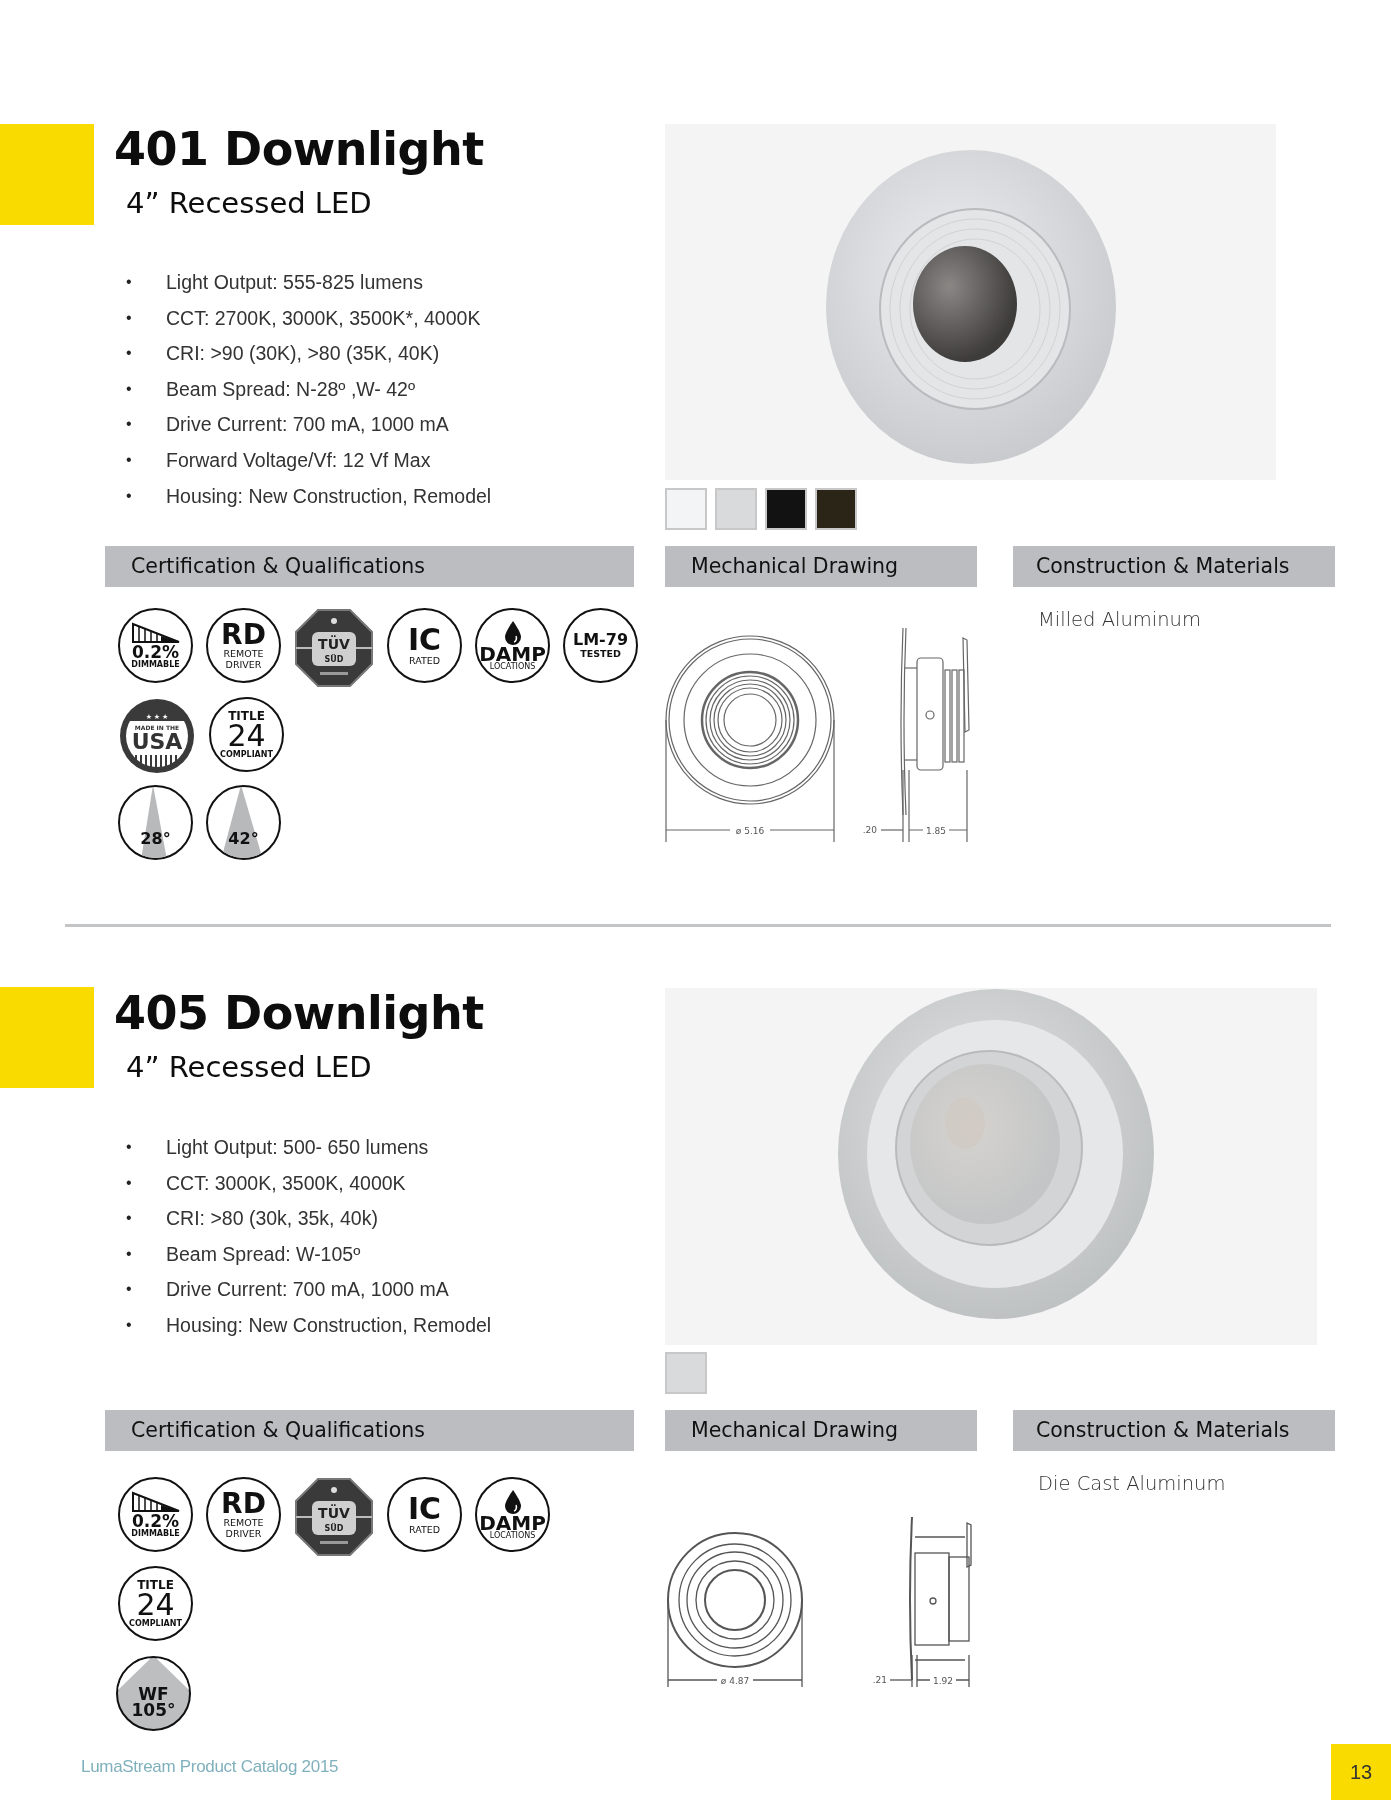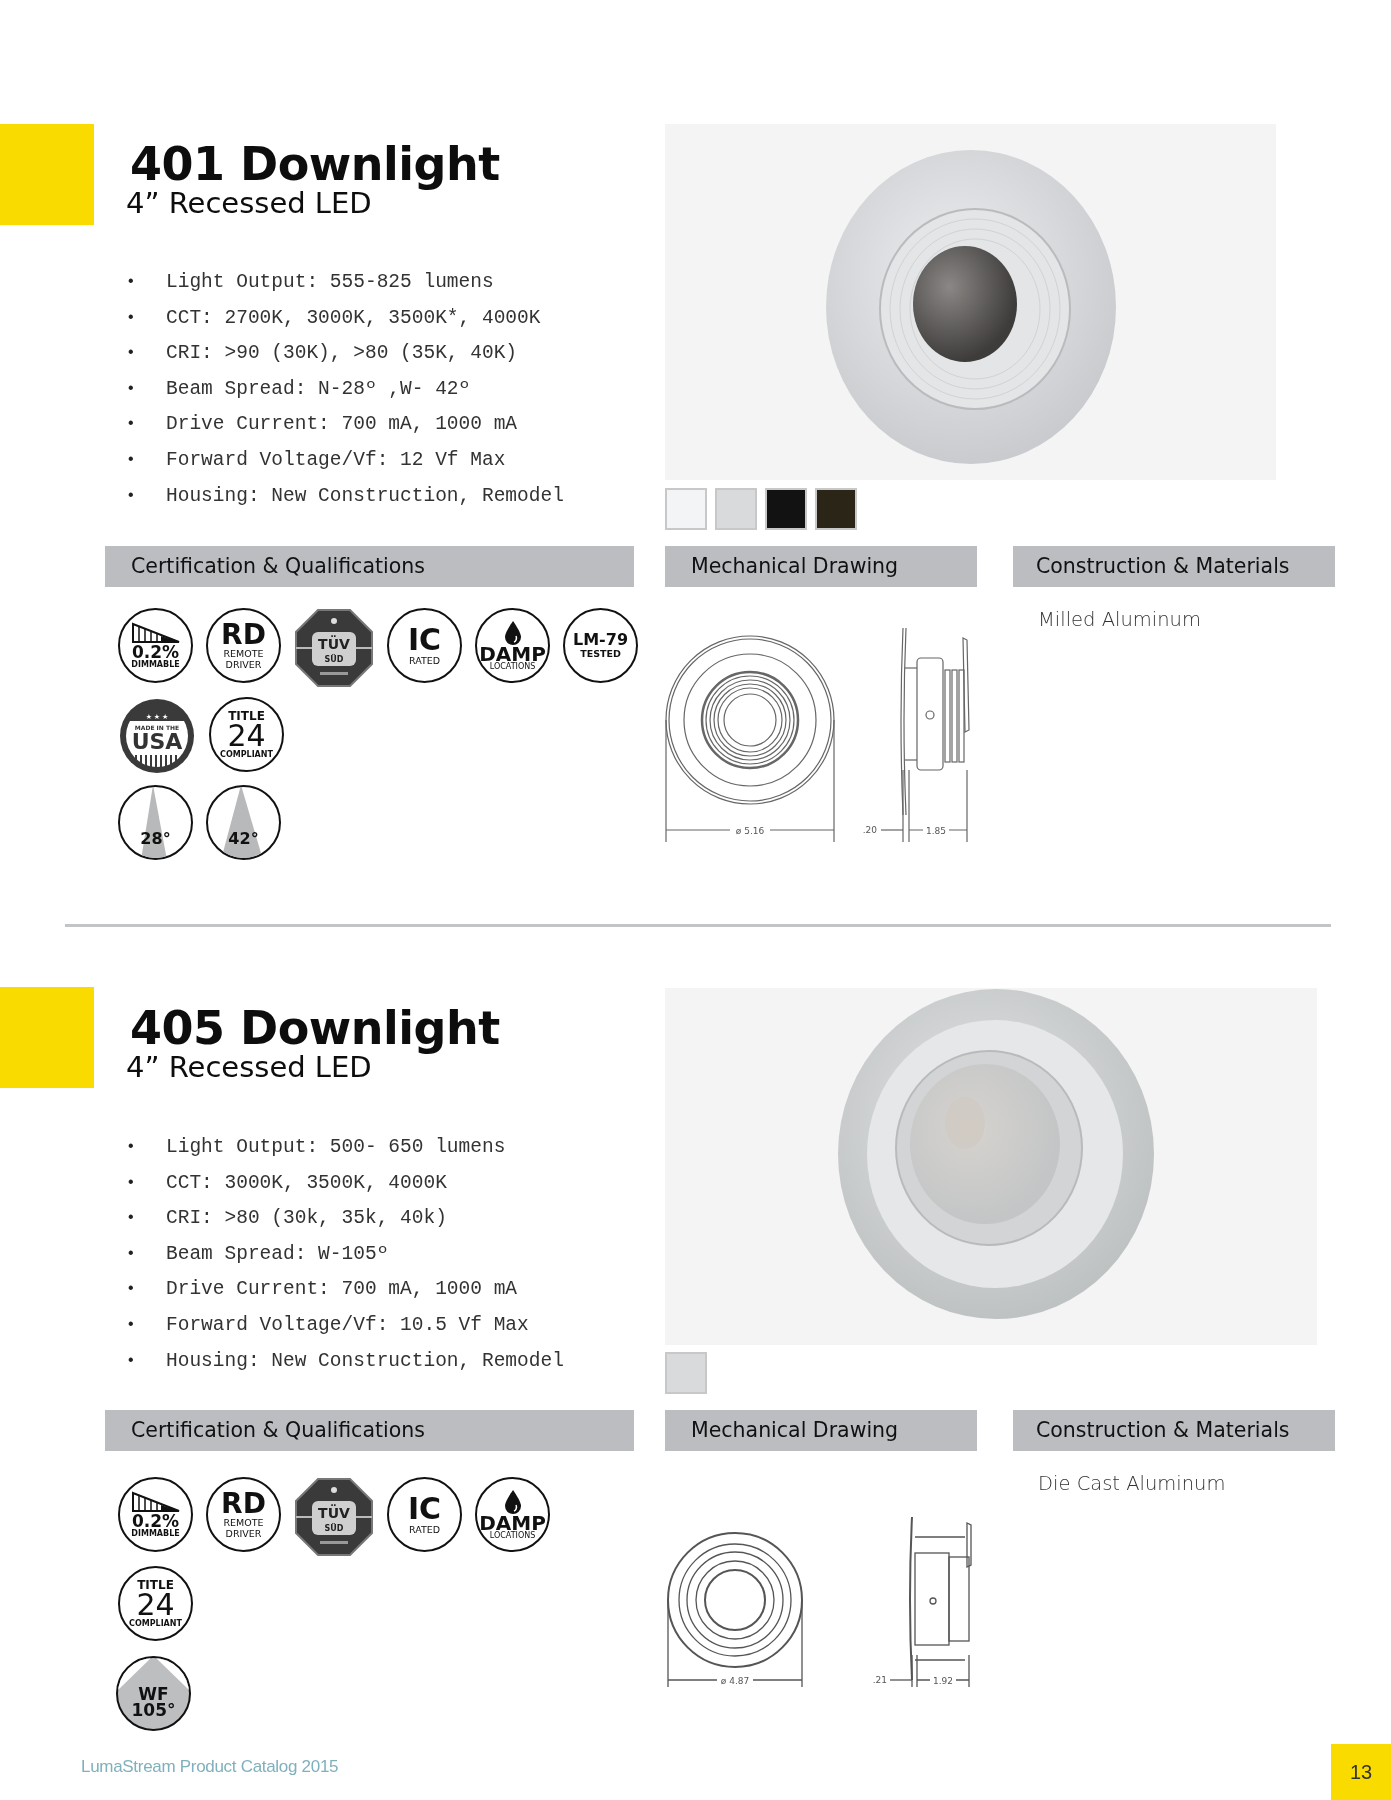--- a/index.html
+++ b/index.html
@@ -1,24 +1,24 @@
 <!DOCTYPE html>
 <html><head>
   <meta charset="utf-8">
   <style>
     * { box-sizing: border-box; margin: 0; padding: 0; }
     html, body { width: 1391px; height: 1800px; background: #ffffff; overflow: hidden; }
     body { position: relative; font-family: "Liberation Sans", sans-serif; color: #111; }
 
     .yellow-block { position: absolute; left: 0; width: 94px; height: 101px; background: #fadb00; }
-    .title { position: absolute; left: 130px; font-family: "DejaVu Sans", sans-serif; font-weight: bold; font-size: 46px; letter-spacing: -0.5px; color: #0d0d0d; margin-top: 15px; }
+    .title { position: absolute; left: 114px; font-family: "DejaVu Sans", sans-serif; font-weight: bold; font-size: 46px; letter-spacing: -0.5px; color: #0d0d0d; }
     .subtitle { position: absolute; left: 126px; font-family: "DejaVu Sans", sans-serif; font-size: 29px; color: #0d0d0d; }
 
     .specs { position: absolute; left: 126px; list-style: none; }
-    .specs li { position: relative; padding-left: 40px; font-family: Liberation Mono, monospace; font-size: 19.5px; font-weight: 300; color: #333; line-height: 28px; margin-bottom: 7.6px; }
+    .specs li { position: relative; padding-left: 40px; font-family: Liberation Sans, sans-serif; font-size: 19.5px; font-weight: 300; color: #333; line-height: 28px; margin-bottom: 7.6px; }
     .specs li::before { content: "\2022"; position: absolute; left: 0; top: 0; font-size: 16px; color: #222; }
     .specs li .note { display: block; }
 
     .section-bar { position: absolute; height: 41px; background: #bcbdc0; font-family: "DejaVu Sans", sans-serif; font-size: 20.5px; color: #111; padding-left: 26px; line-height: 41px; }
 
     .product-photo { position: absolute; background: #f4f4f4; overflow: hidden; }
     .swatches { position: absolute; display: flex; gap: 8px; }
     .swatch { width: 42px; height: 42px; border: 2px solid #c8c8c8; }
 
     .material { position: absolute; font-family: "DejaVu Sans", sans-serif; font-size: 19.5px; color: #333; font-weight: 300; }
@@ -235,21 +235,20 @@
   <div class="yellow-block" style="top:987px;"></div>
   <div class="title" style="top:986px;">405 Downlight</div>
   <div class="subtitle" style="top:1050px;">4” Recessed LED</div>
 
   <ul class="specs" style="top:1133px;">
     <li>Light Output: 500- 650 lumens</li>
     <li>CCT: 3000K, 3500K, 4000K</li>
     <li>CRI: &gt;80 (30k, 35k, 40k)</li>
     <li>Beam Spread: W-105º</li>
     <li>Drive Current: 700 mA, 1000 mA</li>
-    <li>Forward Voltage/Vf: 10.5 Vf Max</li>
     <li>Housing: New Construction, Remodel</li>
   </ul>
 
   <div class="product-photo" style="left:665px; top:988px; width:652px; height:357px;">
     <svg width="652" height="357" viewBox="0 0 652 357">
       <defs>
         <radialGradient id="trim2" cx="45%" cy="40%" r="60%">
           <stop offset="0%" stop-color="#e2e4e5"></stop>
           <stop offset="100%" stop-color="#bfc2c3"></stop>
         </radialGradient>

